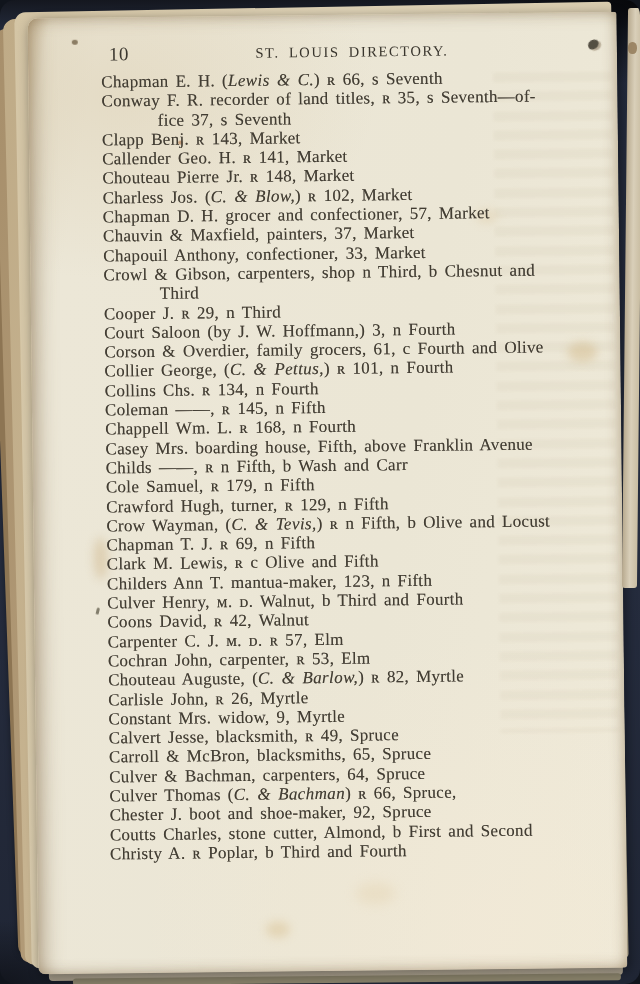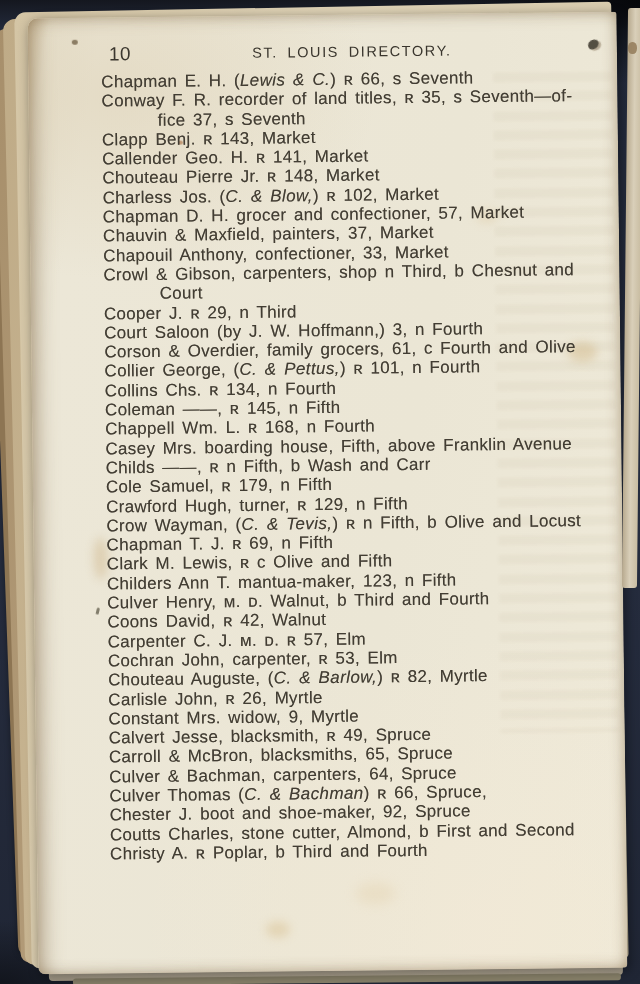--- a/index.html
+++ b/index.html
@@ -2,21 +2,22 @@
 <html><head>
 <meta charset="utf-8">
 <style>
   html,body{margin:0;padding:0;background:#10141c;}
   .scene{
     position:relative;width:640px;height:984px;overflow:hidden;
     background:
       radial-gradient(ellipse 260px 120px at 100% 0%, #06070a 0%, rgba(6,7,10,0) 70%),
       radial-gradient(ellipse 200px 90px at 0% 100%, #12151d 0%, rgba(18,21,29,0) 70%),
       linear-gradient(180deg,#14171f 0%, #232a3b 3%, #262d3f 50%, #202635 100%);
-    font-family:Liberation Sans, sans-serif;
+    font-family:Liberation Serif, serif;
+    border-radius:15px;
   }
   .book{position:absolute;inset:0;transform:rotate(-0.35deg);transform-origin:320px 500px;}
   .edge{position:absolute;}
   .edge-d{left:2px;top:30px;width:604px;height:916px;background:#8d7553;border-radius:14px 6px 6px 10px;transform:rotate(-1.7deg);box-shadow:0 0 6px rgba(0,0,0,.4);}
   .edge-c{left:7px;top:20px;width:602px;height:934px;background:linear-gradient(100deg,#a78f6b,#b59e7b 30%,#ad9672);border-radius:13px 5px 5px 9px;transform:rotate(-1.35deg);}
   .edge-b{left:14px;top:12px;width:600px;height:946px;background:linear-gradient(100deg,#bfab87,#cdbb99 40%,#c3b08d);border-radius:12px 5px 5px 9px;transform:rotate(-1.0deg);}
   .edge-a{left:23px;top:7px;width:597px;height:956px;background:linear-gradient(100deg,#d4c5a5,#ded2b6 45%,#d6c9ab);border-radius:11px 4px 4px 8px;transform:rotate(-0.7deg);}
   .bottom-edge-1{left:46px;bottom:6px;width:574px;height:12px;background:linear-gradient(180deg,#c6bca8,#a79d8a);border-radius:4px;transform:rotate(-0.25deg);}
   .bottom-edge-2{left:70px;bottom:1px;width:548px;height:7px;background:#878069;border-radius:3px;transform:rotate(-0.2deg);}
   .fore-edge{position:absolute;right:0px;top:8px;width:15px;height:580px;background:linear-gradient(90deg,#b7a98e,#d9cfb9 50%,#c9bda2);transform:rotate(0.6deg);border-radius:3px;}
@@ -91,21 +92,21 @@
           <div class="entry"><span>Conway F. R. recorder of land titles, ʀ 35, s Seventh—of-</span></div>
           <div class="entry cont"><span>fice 37, s Seventh</span></div>
           <div class="entry"><span>Clapp Benj. ʀ 143, Market</span></div>
           <div class="entry"><span>Callender Geo. H. ʀ 141, Market</span></div>
           <div class="entry"><span>Chouteau Pierre Jr. ʀ 148, Market</span></div>
           <div class="entry"><span>Charless Jos. (</span><span class="it">C. &amp; Blow,</span><span>) ʀ 102, Market</span></div>
           <div class="entry"><span>Chapman D. H. grocer and confectioner, 57, Market</span></div>
           <div class="entry"><span>Chauvin &amp; Maxfield, painters, 37, Market</span></div>
           <div class="entry"><span>Chapouil Anthony, confectioner, 33, Market</span></div>
           <div class="entry"><span>Crowl &amp; Gibson, carpenters, shop n Third, b Chesnut and</span></div>
-          <div class="entry cont"><span>Court</span></div>
+          <div class="entry cont"><span>Third</span></div>
           <div class="entry"><span>Cooper J. ʀ 29, n Third</span></div>
           <div class="entry"><span>Court Saloon (by J. W. Hoffmann,) 3, n Fourth</span></div>
           <div class="entry"><span>Corson &amp; Overdier, family grocers, 61, c Fourth and Olive</span></div>
           <div class="entry"><span>Collier George, (</span><span class="it">C. &amp; Pettus,</span><span>) ʀ 101, n Fourth</span></div>
           <div class="entry"><span>Collins Chs. ʀ 134, n Fourth</span></div>
           <div class="entry"><span>Coleman ——, ʀ 145, n Fifth</span></div>
           <div class="entry"><span>Chappell Wm. L. ʀ 168, n Fourth</span></div>
           <div class="entry"><span>Casey Mrs. boarding house, Fifth, above Franklin Avenue</span></div>
           <div class="entry"><span>Childs ——, ʀ n Fifth, b Wash and Carr</span></div>
           <div class="entry"><span>Cole Samuel, ʀ 179, n Fifth</span></div>

